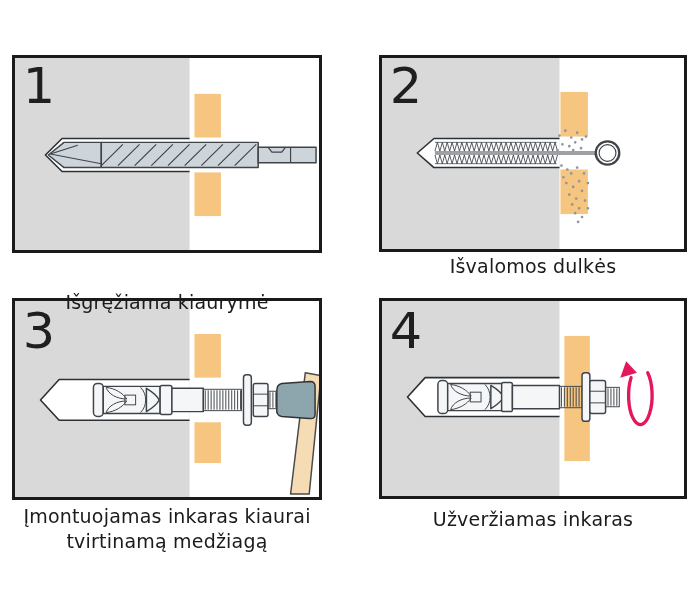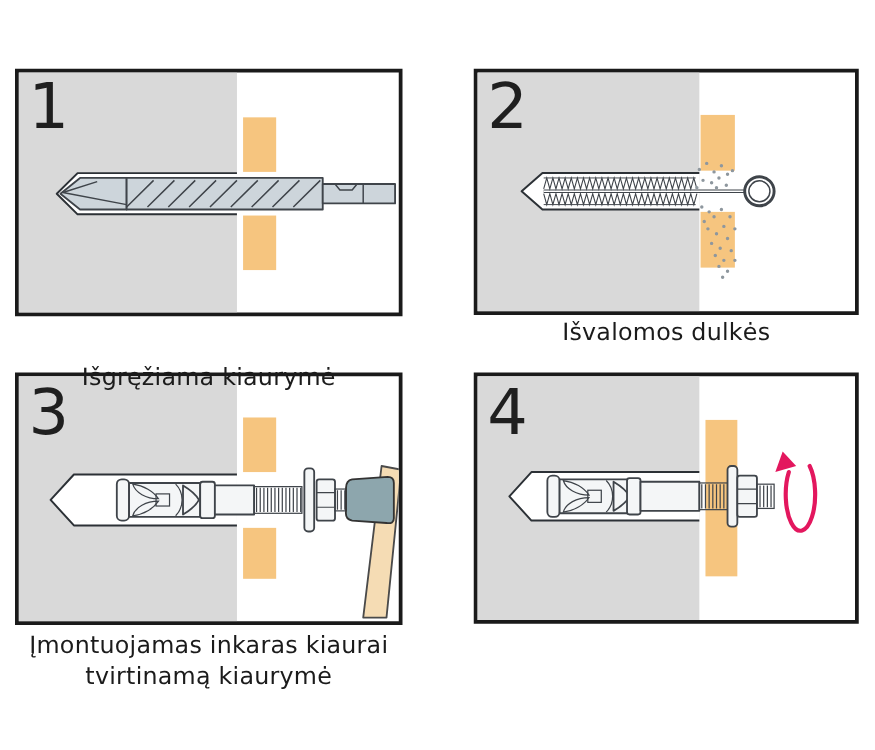--- a/index.html
+++ b/index.html
@@ -166,16 +166,19 @@
   </div>
 
   <div class="caption c1">
     <span>Išgręžiama kiaurymė</span>
   </div>
   <div class="caption c2">
     <span>Išvalomos dulkės</span>
   </div>
   <div class="caption c3">
     <span>Įmontuojamas inkaras kiaurai</span>
-    <span>tvirtinamą kiaurymė</span>
+    <span>tvirtinamą medžiagą</span>
+  </div>
+  <div class="caption c4">
+    <span>Užveržiamas inkaras</span>
   </div>
 
 </div>
 
 </body></html>

